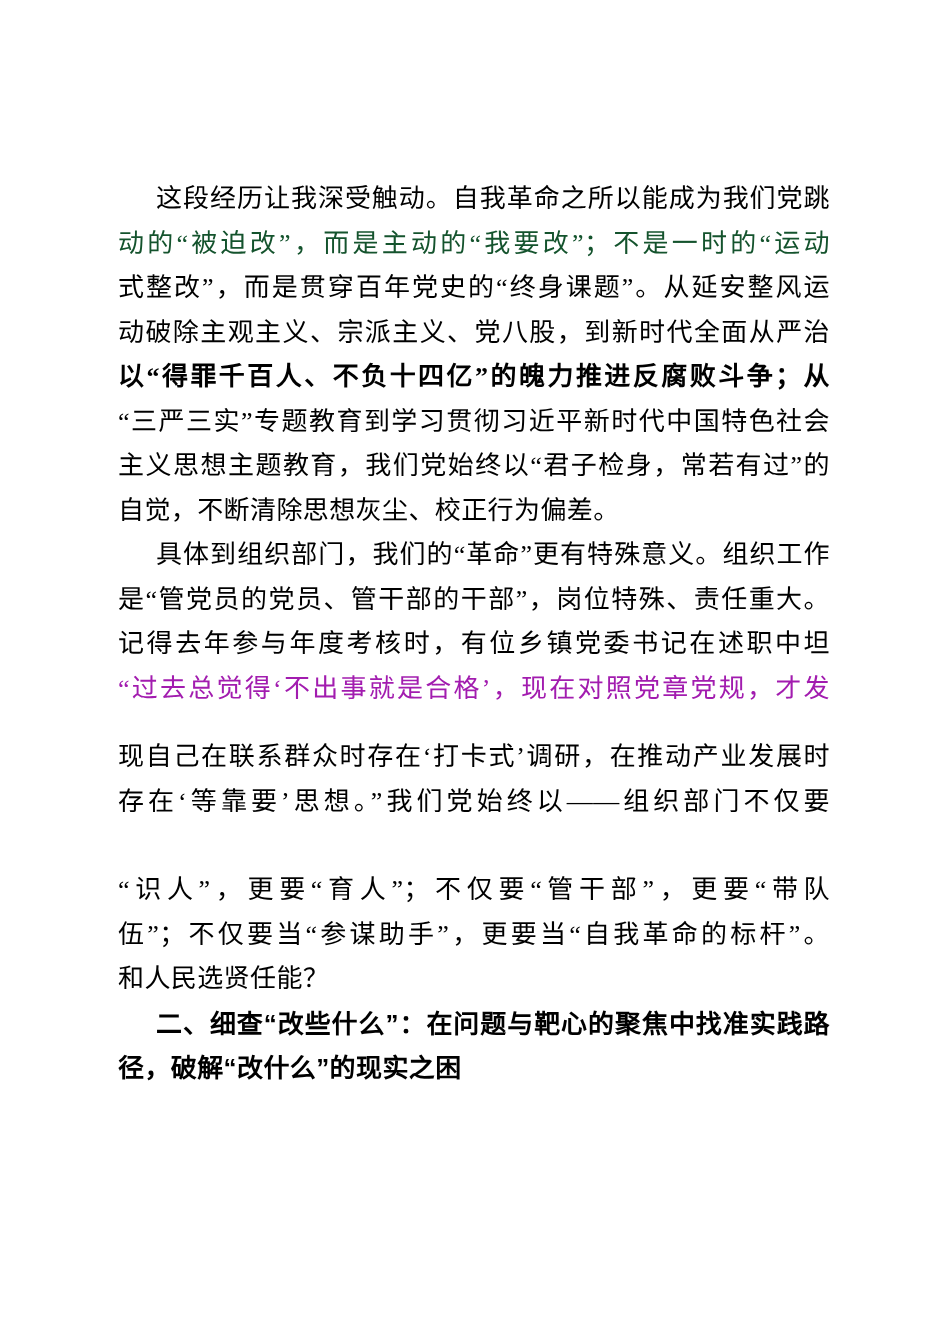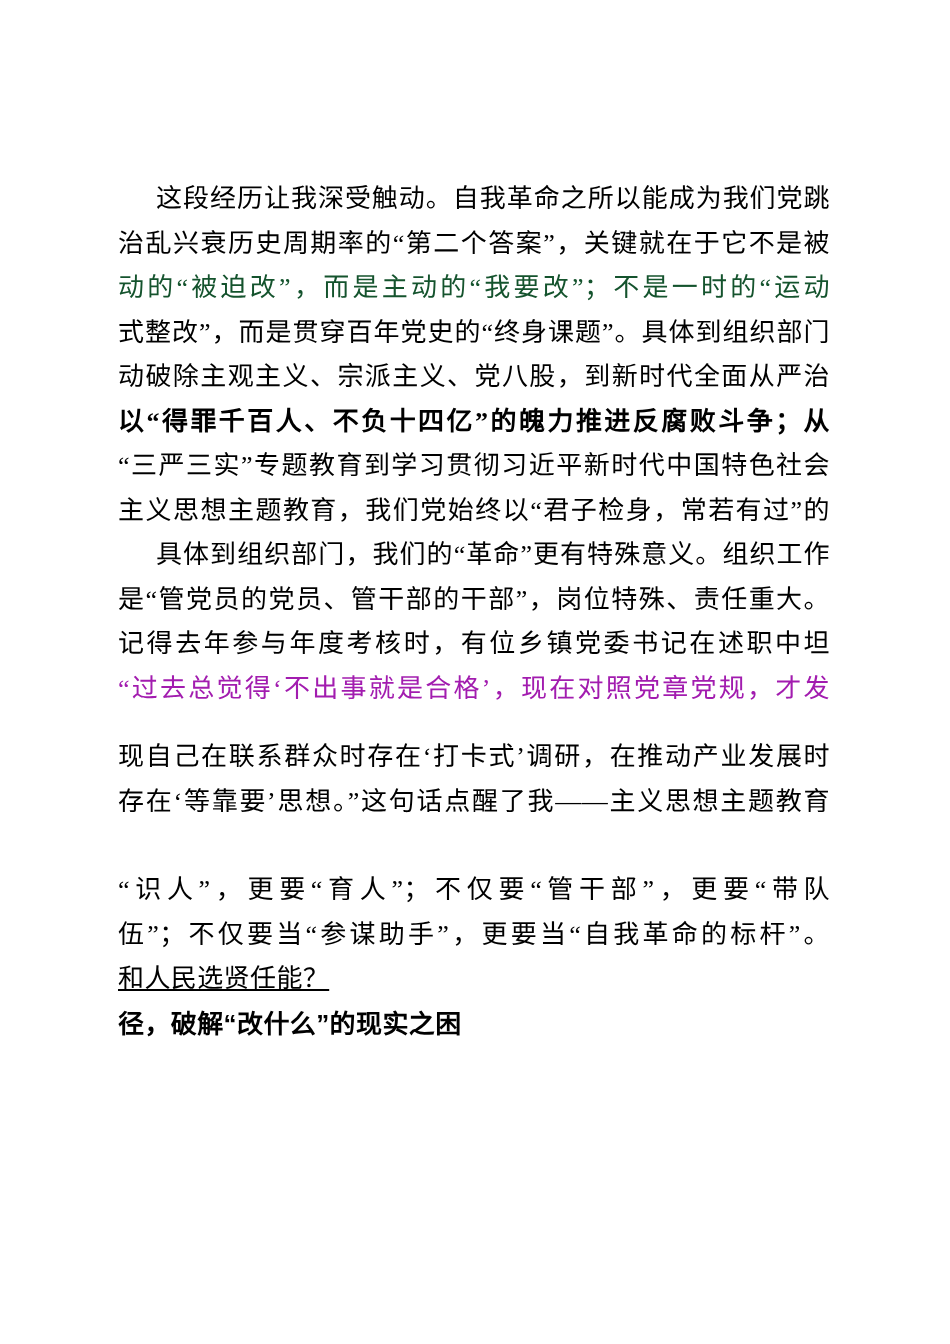--- a/index.html
+++ b/index.html
@@ -58,36 +58,37 @@
     font-weight: 700;
   }
 </style>
 </head>
 <body>
 
 <div class="page" style="background: rgb(255, 255, 255);">
   <div class="text-block">
       <div class="paragraph body">
         <div class="line full ind" style="color: rgb(0, 0, 0);">这段经历让我深受触动。自我革命之所以能成为我们党跳出</div>
-        <div class="line full" style="color: rgb(0, 0, 0);">治乱兴衰历史周期率的“第二个答案”，关键就在于它不是被</div>
         <div class="line full" style="color: #14532d;">动的“被迫改”，而是主动的“我要改”；不是一时的“运动</div>
-        <div class="line full" style="color: rgb(0, 0, 0);">式整改”，而是贯穿百年党史的“终身课题”。具体到组织部门</div>
+        <div class="line full" style="color: rgb(0, 0, 0);">式整改”，而是贯穿百年党史的“终身课题”。从延安整风运</div>
         <div class="line full" style="color: rgb(0, 0, 0);">动破除主观主义、宗派主义、党八股，到新时代全面从严治党</div>
         <div class="line full" style="color: rgb(0, 0, 0); font-weight: bold;">以“得罪千百人、不负十四亿”的魄力推进反腐败斗争；从</div>
         <div class="line full" style="color: rgb(0, 0, 0);">“三严三实”专题教育到学习贯彻习近平新时代中国特色社会</div>
         <div class="line full" style="color: rgb(0, 0, 0);">主义思想主题教育，我们党始终以“君子检身，常若有过”的</div>
+        <div class="line short" style="color: rgb(0, 0, 0);">自觉，不断清除思想灰尘、校正行为偏差。</div>
       </div>
       <div class="paragraph body">
         <div class="line full ind" style="color: rgb(0, 0, 0);">具体到组织部门，我们的“革命”更有特殊意义。组织工作</div>
         <div class="line full" style="color: rgb(0, 0, 0);">是“管党员的党员、管干部的干部”，岗位特殊、责任重大。</div>
         <div class="line full" style="color: rgb(0, 0, 0);">记得去年参与年度考核时，有位乡镇党委书记在述职中坦言：</div>
         <div class="line full" style="color: #a21caf;">“过去总觉得‘不出事就是合格’，现在对照党章党规，才发</div>
         <div class="line full" style="color: rgb(0, 0, 0); margin-top: 24px;">现自己在联系群众时存在‘打卡式’调研，在推动产业发展时</div>
-        <div class="line full" style="color: rgb(0, 0, 0);">存在‘等靠要’思想。”这句话点醒了我——主义思想主题教育</div>
+        <div class="line full" style="color: rgb(0, 0, 0);">存在‘等靠要’思想。”我们党始终以——组织部门不仅要</div>
         <div class="line full" style="color: rgb(0, 0, 0); margin-top: 44px;">“识人”，更要“育人”；不仅要“管干部”，更要“带队</div>
         <div class="line full" style="color: rgb(0, 0, 0);">伍”；不仅要当“参谋助手”，更要当“自我革命的标杆”。</div>
-        <div class="line short" style="color: rgb(0, 0, 0); text-decoration: underline;">和人民选贤任能？</div>
+        <div class="line short" style="color: rgb(0, 0, 0);">和人民选贤任能？</div>
       </div>
       <div class="paragraph heading">
+        <div class="line full ind" style="color: rgb(0, 0, 0);">二、细查“改些什么”：在问题与靶心的聚焦中找准实践路</div>
         <div class="line short" style="color: rgb(0, 0, 0);">径，破解“改什么”的现实之困</div>
       </div>
     </div>
 </div>
 
 </body></html>

